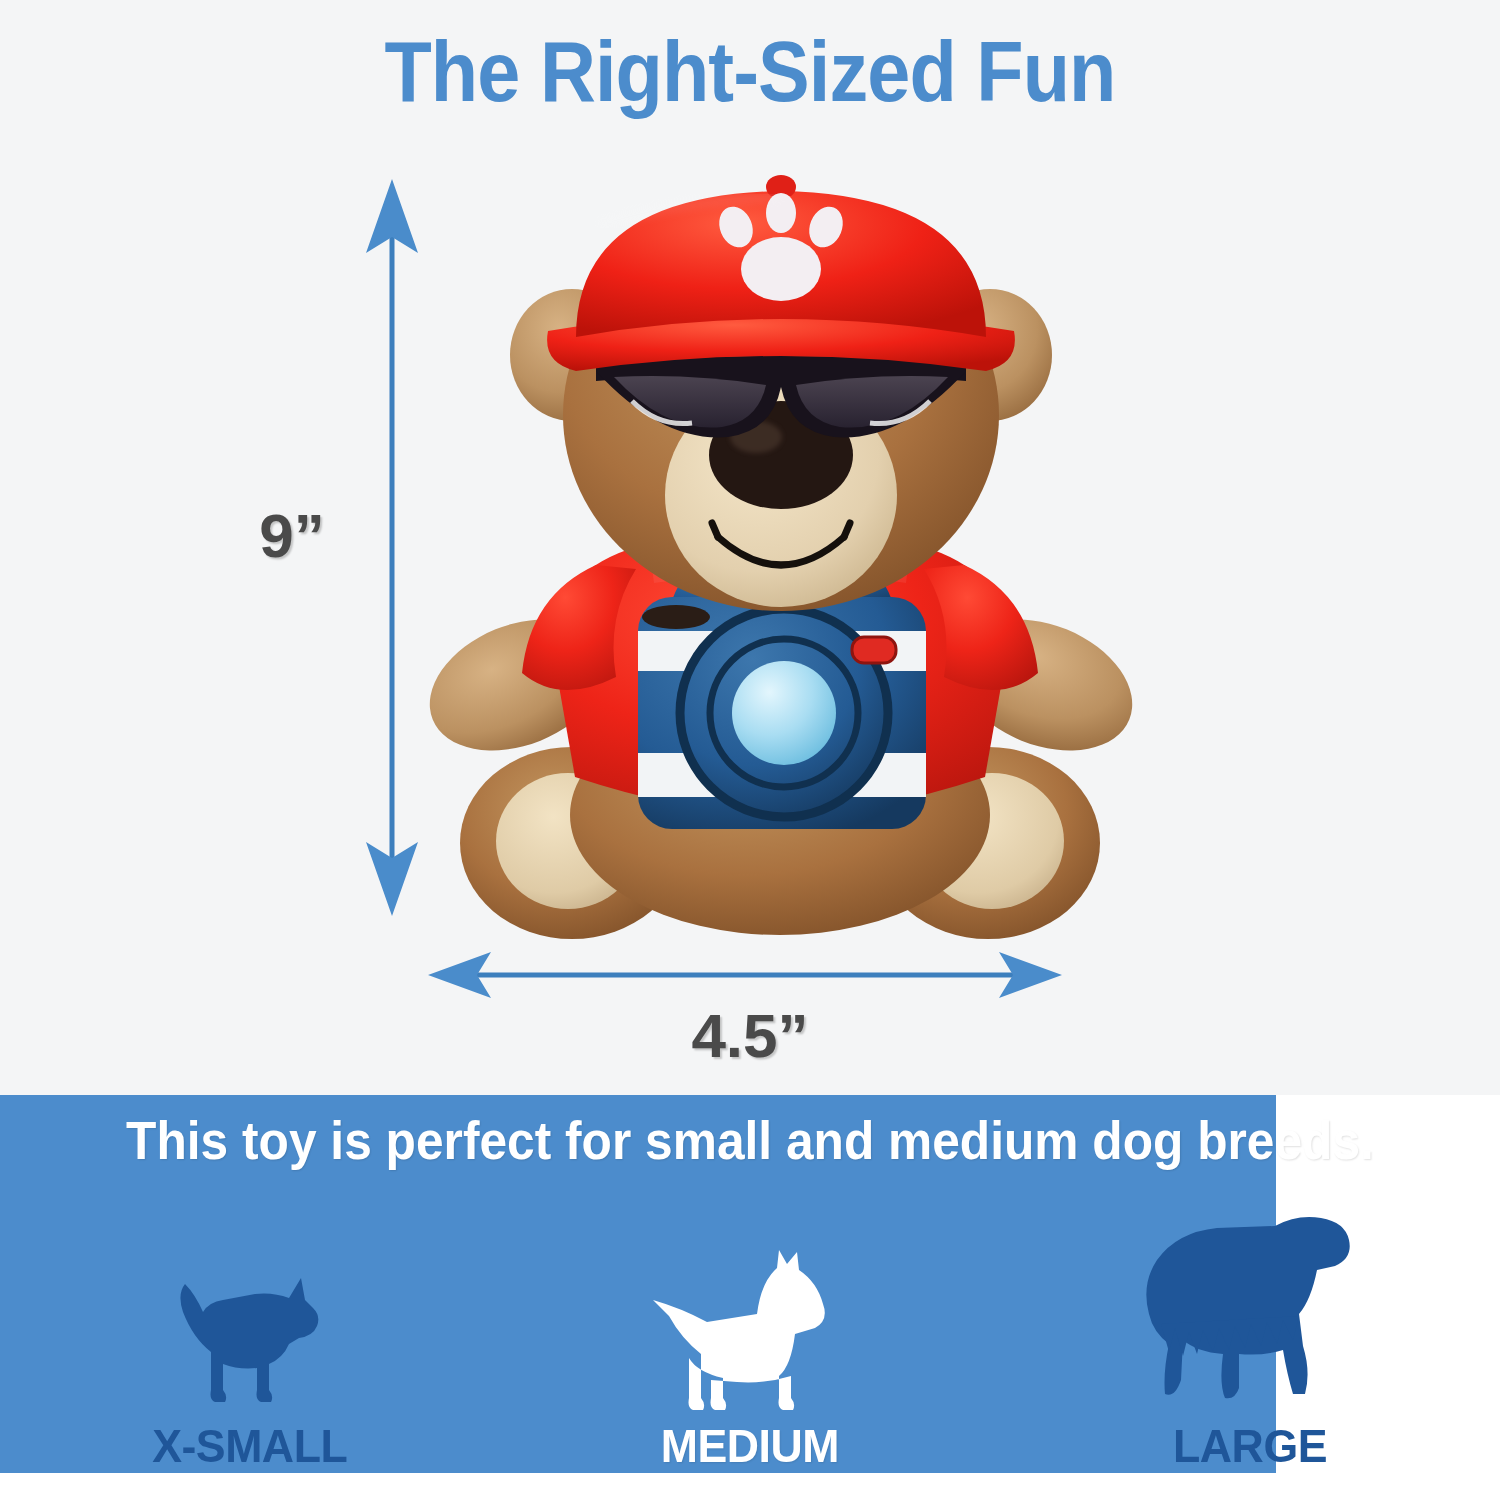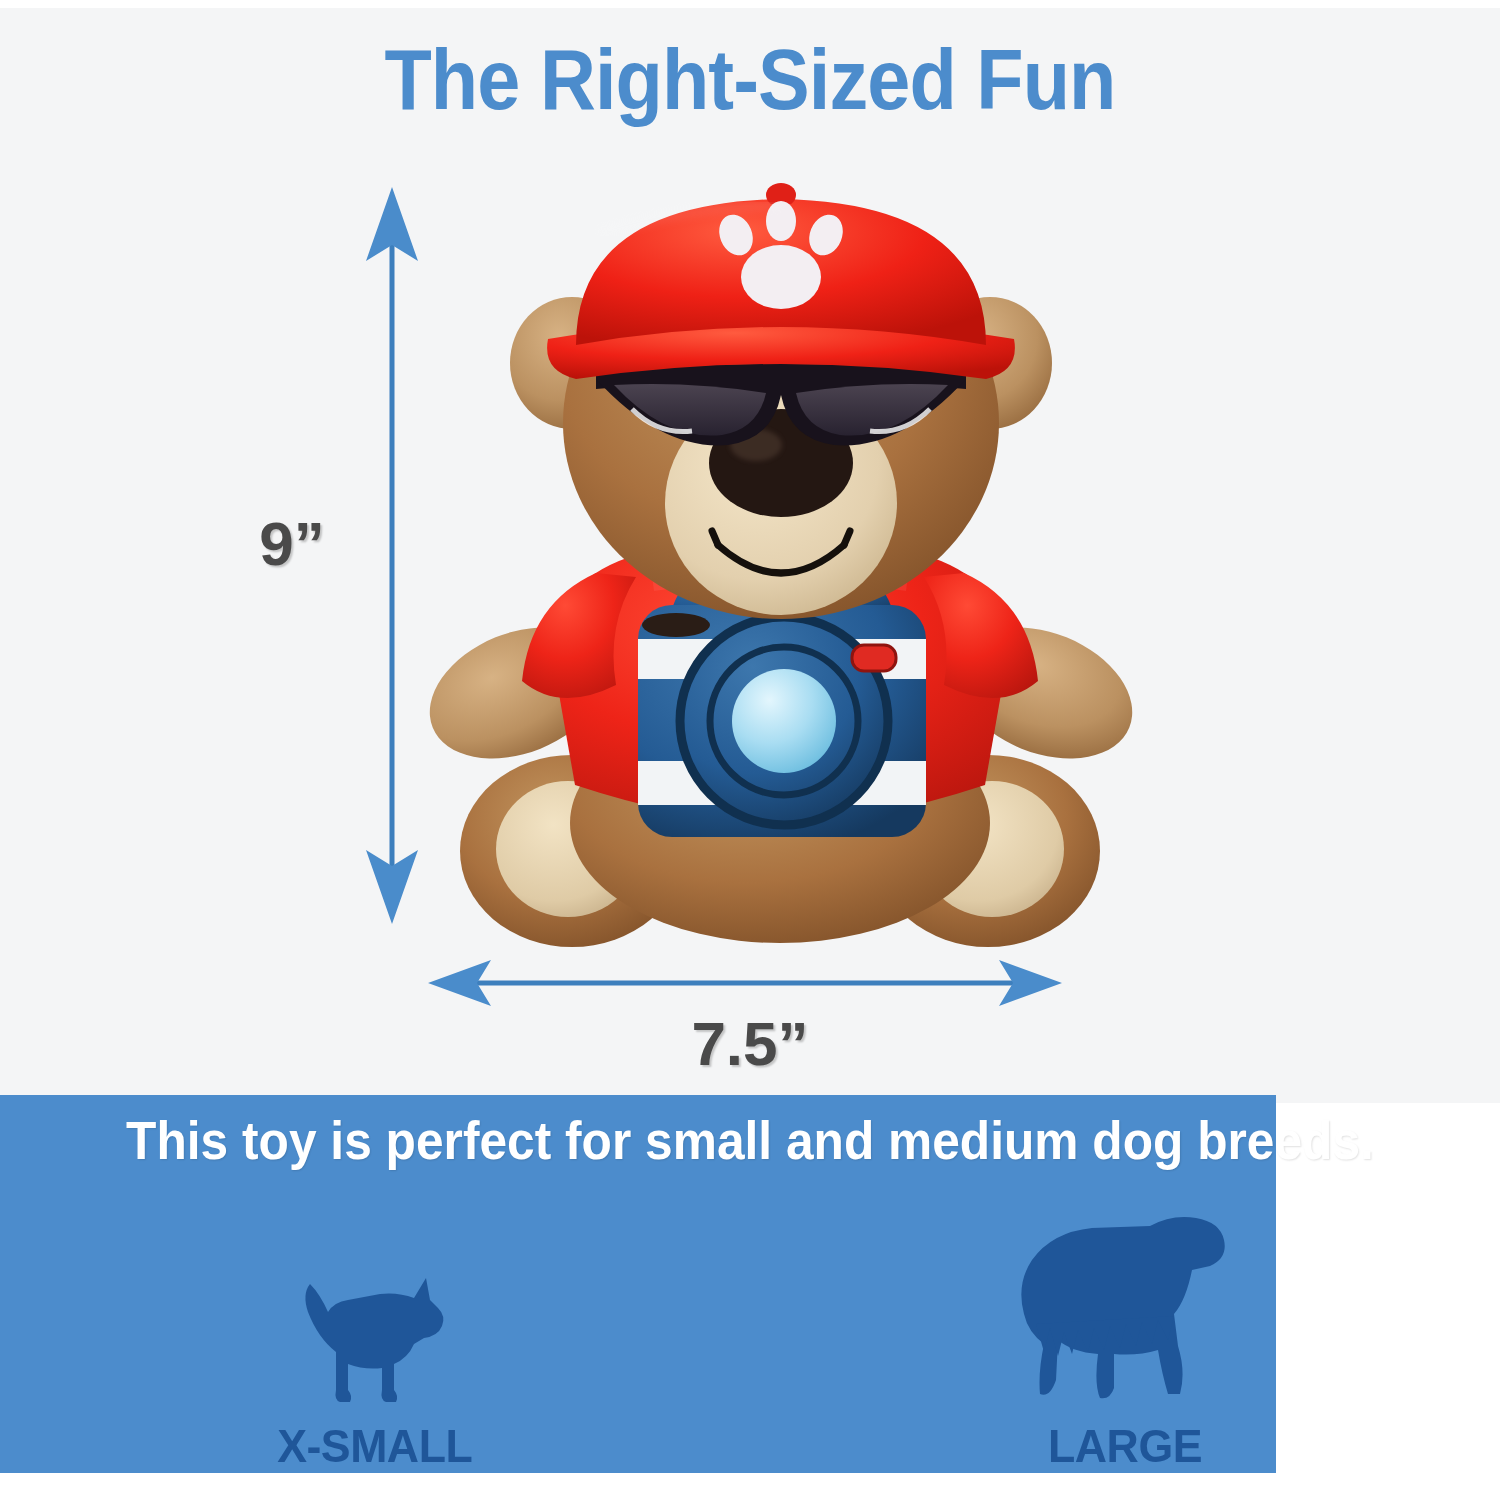--- a/index.html
+++ b/index.html
@@ -6,21 +6,21 @@
   html,body { width:1500px; height:1500px; }
   body {
     font-family:"Liberation Sans", sans-serif;
     background:#ffffff;
     overflow:hidden;
     position:relative;
   }
 
   
   #top-panel {
-    position:absolute; left:0; top:8px; width:1500px; height:1095px;
+    position:absolute; left:0; top:0; width:1500px; height:1095px;
     background:#f4f5f6;
   }
 
   #page-title {
     position:absolute; left:0; top:22px; width:1500px;
     text-align:center;
     font-size:86px;
     font-weight:bold;
     letter-spacing:-1px;
     color:#4c8ccc;
@@ -94,21 +94,21 @@
     <polygon points="40,4 14,78 40,62 66,78" fill="#4a8ccb"></polygon>
     <polygon points="40,741 14,667 40,683 66,667" fill="#4a8ccb"></polygon>
   </svg>
   <div id="height-label">9”</div>
 
   <svg id="width-dim" viewBox="0 0 640 60" width="640" height="60">
     <line x1="36" y1="30" x2="604" y2="30" stroke="#3d7fbd" stroke-width="5"></line>
     <polygon points="3,30 66,7 52,30 66,53" fill="#4a8ccb"></polygon>
     <polygon points="637,30 574,7 588,30 574,53" fill="#4a8ccb"></polygon>
   </svg>
-  <div id="width-label">7.5”</div>
+  <div id="width-label">4.5”</div>
 
   <svg id="plush" viewBox="0 0 760 790" width="760" height="790">
     <defs>
       <radialGradient id="furG" cx="42%" cy="32%" r="78%">
         <stop offset="0%" stop-color="#c2955f"></stop>
         <stop offset="55%" stop-color="#a9713f"></stop>
         <stop offset="100%" stop-color="#7d4e27"></stop>
       </radialGradient>
       <radialGradient id="furL" cx="40%" cy="30%" r="80%">
         <stop offset="0%" stop-color="#d7b284"></stop>
@@ -257,20 +257,30 @@
       <svg class="breed-figure" width="170" height="150" viewBox="0 0 170 150">
         <path fill="#1f5699" d="M18 48 Q28 74 46 88 L46 126 Q44 136 50 138 L60 138 Q63 132 58 126 L58 100
           Q74 106 92 104 L92 126 Q90 136 96 138 L106 138 Q109 132 104 126 L104 100 Q118 94 124 80
           L134 74 Q148 72 152 62 Q156 52 148 44 L140 36 L136 14 L124 34 Q108 28 90 30 L58 36
           Q44 38 38 48 Q30 30 20 20 Q12 30 18 48 Z"></path>
       </svg>
       <div class="breed-label off">X-SMALL</div>
     </div>
 
 
+    <div class="breed-cell">
+      <svg class="breed-figure" width="210" height="172" viewBox="0 0 210 172">
+        <path fill="#ffffff" d="M8 58 Q36 66 62 80 L112 72 Q116 40 132 26 L134 8 L142 22 L152 10 L154 28
+          Q172 40 178 62 Q184 78 170 86 L150 92 Q146 124 134 134 L134 156 Q132 166 138 168 L148 168
+          Q151 162 146 156 L146 134 Q120 142 92 140 L66 138 L66 156 Q64 166 70 168 L80 168
+          Q83 162 78 156 L78 136 Q52 130 44 116 L44 156 Q42 166 48 168 L58 168 Q61 162 56 156 L56 112
+          Q36 96 24 74 Q14 64 8 58 Z"></path>
+      </svg>
+      <div class="breed-label on">MEDIUM</div>
+    </div>
 
     <div class="breed-cell">
       <svg class="breed-figure" width="230" height="210" viewBox="0 0 230 210">
         <path fill="#1f5699" d="M14 110 Q6 80 22 56 Q42 28 82 24 L140 22 Q162 10 186 14 Q210 18 214 36
           Q218 54 200 62 L182 66 Q176 96 164 110 L168 142 Q176 168 170 190 L158 190 Q152 170 148 146
           Q128 152 104 150 L104 184 Q100 196 90 194 Q84 180 88 150 Q62 148 48 136 L46 176
           Q40 194 30 190 Q28 168 34 140 Q18 128 14 110 Z"></path>
         <path fill="#1f5699" d="M26 120 L34 148 L40 124 L48 152 L54 128 L62 150 L68 126 L78 148 L84 124
           L94 146 L100 122 L110 144 L116 120 L126 142 L132 118 L142 140 L148 116 L158 136 L164 112 Z"></path>
       </svg>

